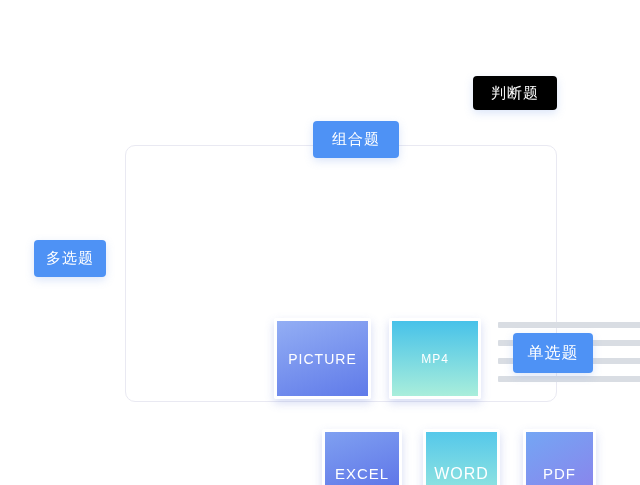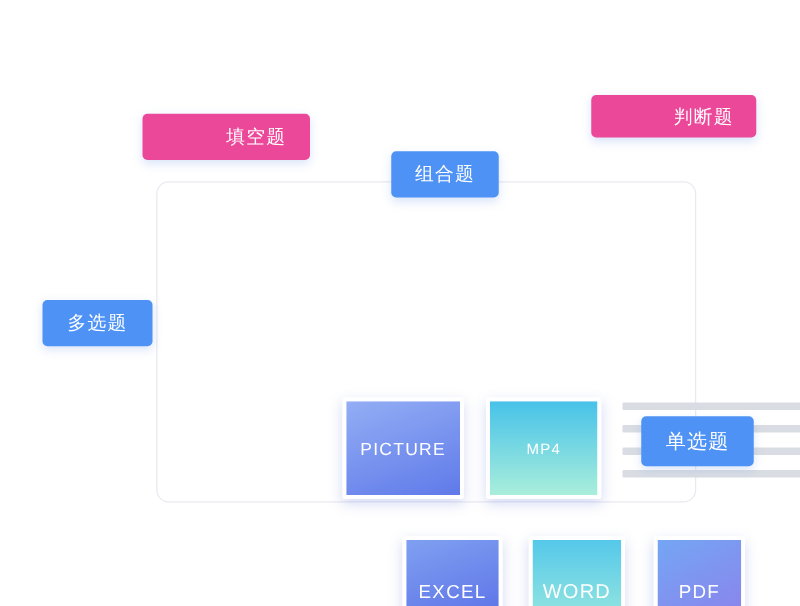--- a/index.html
+++ b/index.html
@@ -87,29 +87,29 @@
     display: flex;
     align-items: center;
     justify-content: center;
     color: #ffffff;
     font-size: 15px;
     letter-spacing: 1px;
     border-radius: 4px;
     box-shadow: 0 3px 8px rgba(110, 150, 230, 0.25);
     cursor: default;
   }
-  .chip.light  { background: #ec4899; padding-left: 48px; }
+  .chip.light  { background: #000000; }
   .chip.bright { background: #4e92f5; }
 
   .chip-fill    { left: 114px; top: 91px;  width: 86px; height: 37px; }
   .chip-judge   { left: 473px; top: 76px;  width: 84px; height: 34px; }
   .chip-combo   { left: 313px; top: 121px; width: 86px; height: 37px; font-family: Liberation Serif, serif; }
-  .chip-multi   { left: 34px;  top: 240px; width: 88px; height: 37px; }
+  .chip-multi   { left: 34px;  top: 240px; width: 72px; height: 37px; }
   .chip-short   { left: 70px;  top: 347px; width: 88px; height: 37px; }
-  .chip-single  { left: 513px; top: 333px; width: 90px; height: 40px; font-size: 16px; }
+  .chip-single  { left: 513px; top: 333px; width: 80px; height: 40px; font-size: 16px; }
 </style>
 </head>
 <body>
 
 <div class="stage">
 
   <div class="card">
 
     <div class="tile t-picture">
       <span>PICTURE</span>
@@ -128,19 +128,18 @@
     </div>
     <div class="tile t-word">
       <span>WORD</span>
     </div>
     <div class="tile t-pdf">
       <span>PDF</span>
     </div>
 
   </div>
 
-  <div class="chip light chip-fill">填空题</div>
   <div class="chip light chip-judge">判断题</div>
   <div class="chip bright chip-combo">组合题</div>
   <div class="chip bright chip-multi">多选题</div>
   <div class="chip bright chip-single">单选题</div>
 
 </div>
 
 </body></html>

